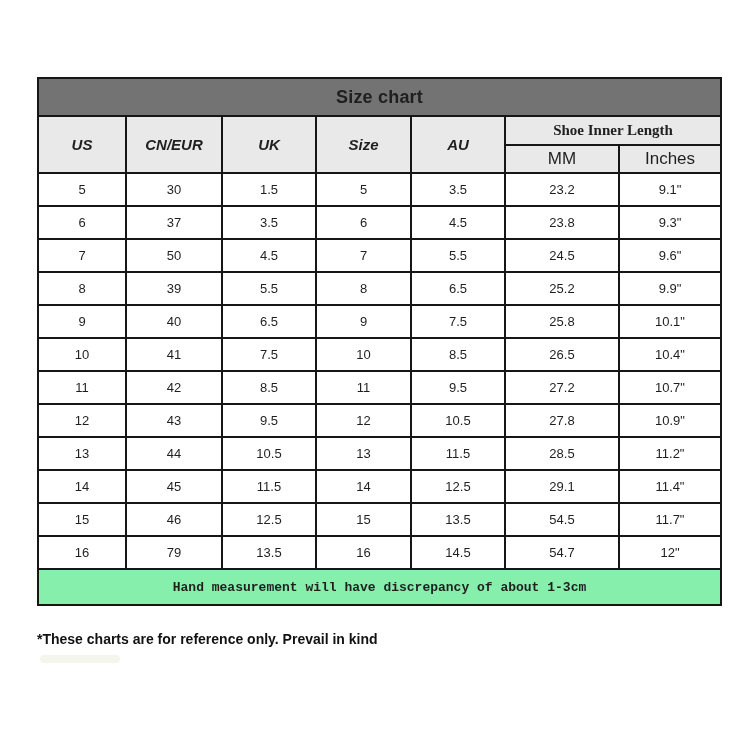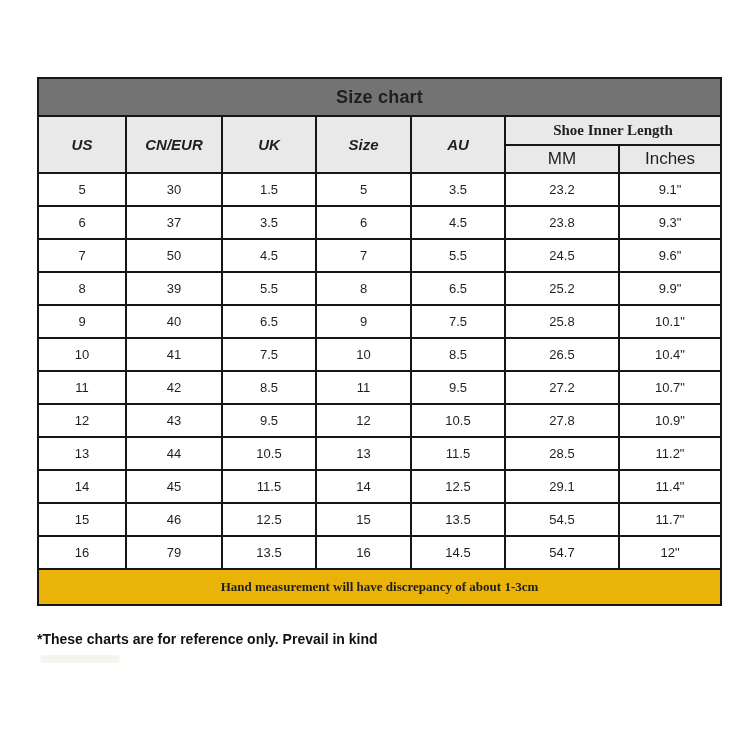--- a/index.html
+++ b/index.html
@@ -54,24 +54,24 @@
     font-weight: normal;
     font-size: 17px;
   }
   .size-table tbody td {
     height: 31px;
     font-size: 13px;
     background: #ffffff;
   }
   .footer-row td {
     height: 34px;
-    font-family: Liberation Serif, serif;
+    font-family: Liberation Mono, monospace;
     font-weight: bold;
     font-size: 13px;
-    background: #eab308;
+    background: #86efac;
     margin-top: 38px;
   }
   .disclaimer {
     position: absolute;
     left: 37px;
     top: 631px;
     font-family: Liberation Sans, sans-serif;
     font-weight: bold;
     font-size: 14px;
     color: #111111;

